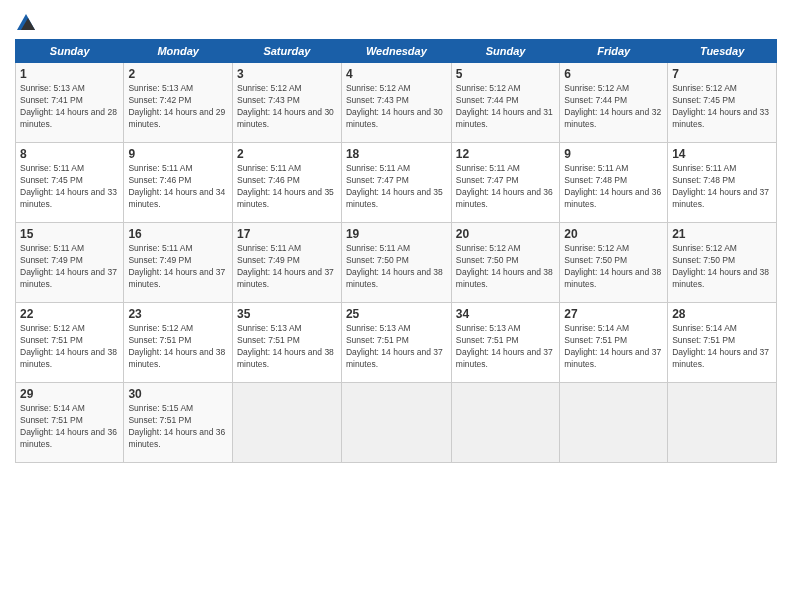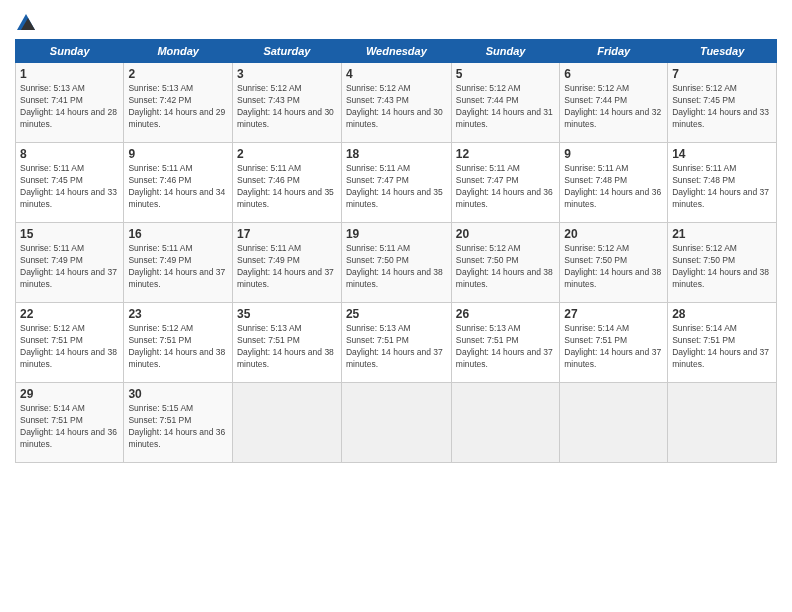--- a/index.html
+++ b/index.html
@@ -332,21 +332,21 @@
         </td>
           <td>
           <span class="day-number">25</span>
           <div class="day-info">
             Sunrise: 5:13 AM<br>
             Sunset: 7:51 PM<br>
             Daylight: 14 hours and 37 minutes.
           </div>
         </td>
           <td>
-          <span class="day-number">26</span>
+          <span class="day-number">34</span>
           <div class="day-info">
             Sunrise: 5:13 AM<br>
             Sunset: 7:51 PM<br>
             Daylight: 14 hours and 37 minutes.
           </div>
         </td>
           <td>
           <span class="day-number">27</span>
           <div class="day-info">
             Sunrise: 5:14 AM<br>

